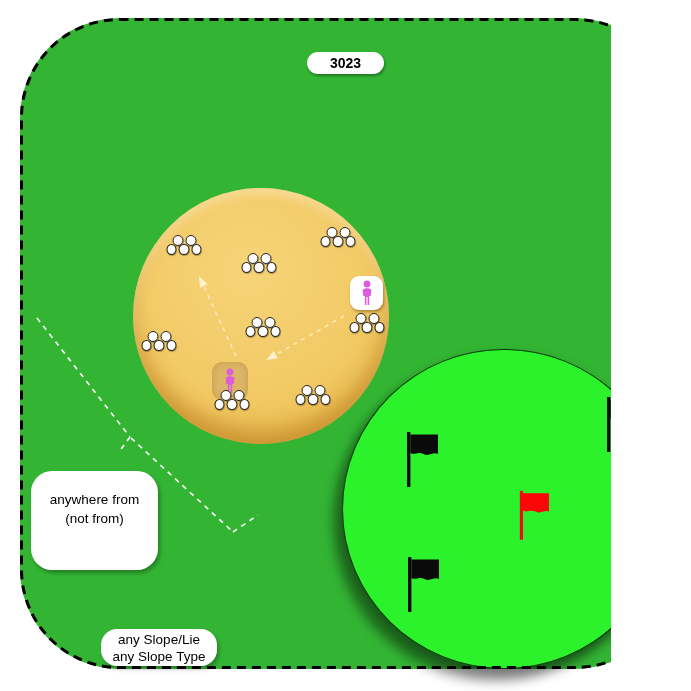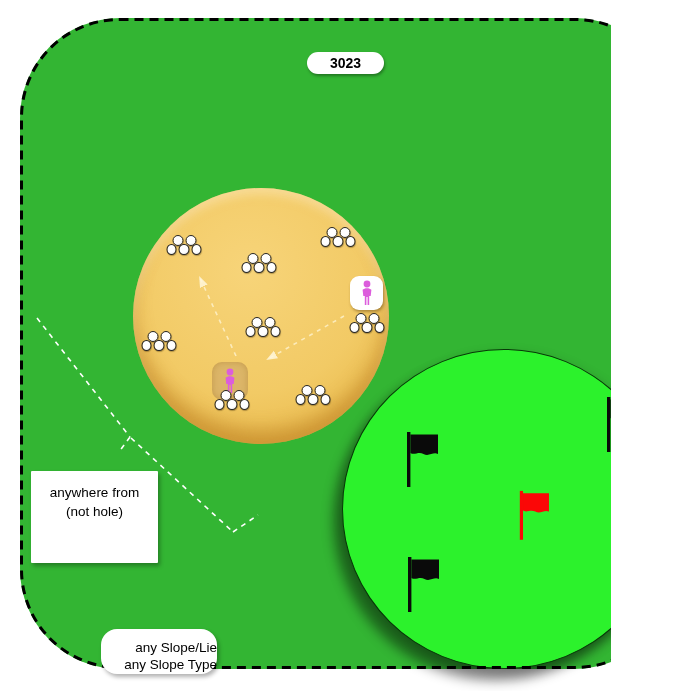--- a/index.html
+++ b/index.html
@@ -40,27 +40,27 @@
   .cluster .row{display:flex;justify-content:center;}
   .cluster .row+.row{margin-top:-2px;}
   .ball{width:11px;height:11px;border-radius:50%;box-sizing:border-box;margin:0 1px;
         border:1.5px solid #262626;background:radial-gradient(circle at 35% 30%, #ffffff 55%, #dedede 100%);
         box-shadow:0.5px 1px 1px rgba(60,40,0,.35);}
 
   .label-box{position:absolute;background:#fff;z-index:8;text-align:center;}
   .drill-pill{left:307px;top:52px;width:77px;height:22px;border-radius:12px;
         font-weight:bold;font-size:14px;line-height:22px;
         box-shadow:1px 2px 3px rgba(0,0,0,.35);}
-  .distance-box{left:31px;top:471px;width:127px;height:80px;border-radius:1px;
-        font-size:13.5px;line-height:19px;padding-top:12px;box-sizing:content-box;
+  .distance-box{left:31px;top:471px;width:127px;height:80px;border-radius:21px;
+        font-size:13.5px;line-height:19px;padding-top:19px;box-sizing:content-box;
         box-shadow:2px 3px 4px rgba(0,0,0,.3);text-align:center;}
   .distance-box .bold{font-weight:bold;}
   .conditions-box{left:101px;top:629px;width:116px;height:35px;border-radius:16px;
-        font-size:13.5px;line-height:17px;padding-top:10px;
-        box-shadow:2px 3px 4px rgba(0,0,0,.3);text-align:right;}
+        font-size:13.5px;line-height:17px;padding-top:2px;
+        box-shadow:2px 3px 4px rgba(0,0,0,.3);}
 </style>
 </head>
 <body>
 
 <div class="stage">
 
   <div class="course"></div>
 
   <div class="sand"></div>
 
@@ -215,21 +215,21 @@
     <rect x="21.5" y="19.5" width="652" height="648" rx="98" ry="98" fill="none" stroke="#000" stroke-width="3" stroke-dasharray="9 6"></rect>
     <path id="measure-path" fill="none" stroke-width="1.6" stroke-dasharray="5 5" stroke="#ffffff" d="M37,318 L130,437 M130,437 L119,452 M131,438 L233,532 M233,532 L258,515"></path>
   </svg>
 
   <div class="label-box drill-pill">
     <span>3023</span>
   </div>
 
   <div class="label-box distance-box">
     <div>anywhere from</div>
-    <div>(not hole)</div>
+    <div>(not from)</div>
   </div>
 
   <div class="label-box conditions-box">
     <div>any Slope/Lie</div>
     <div>any Slope Type</div>
   </div>
 
 </div>
 
 </body></html>

